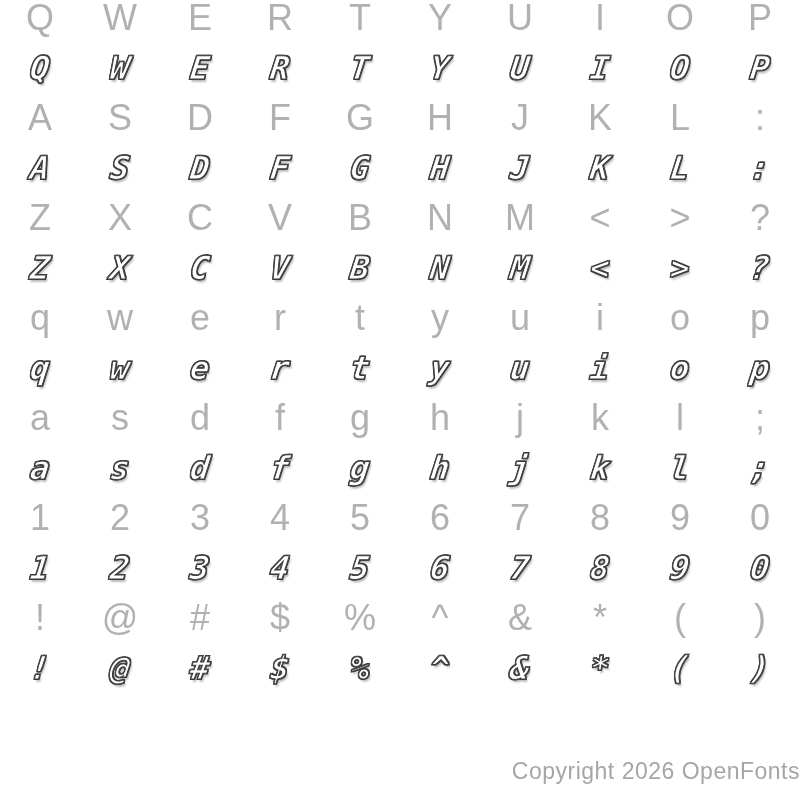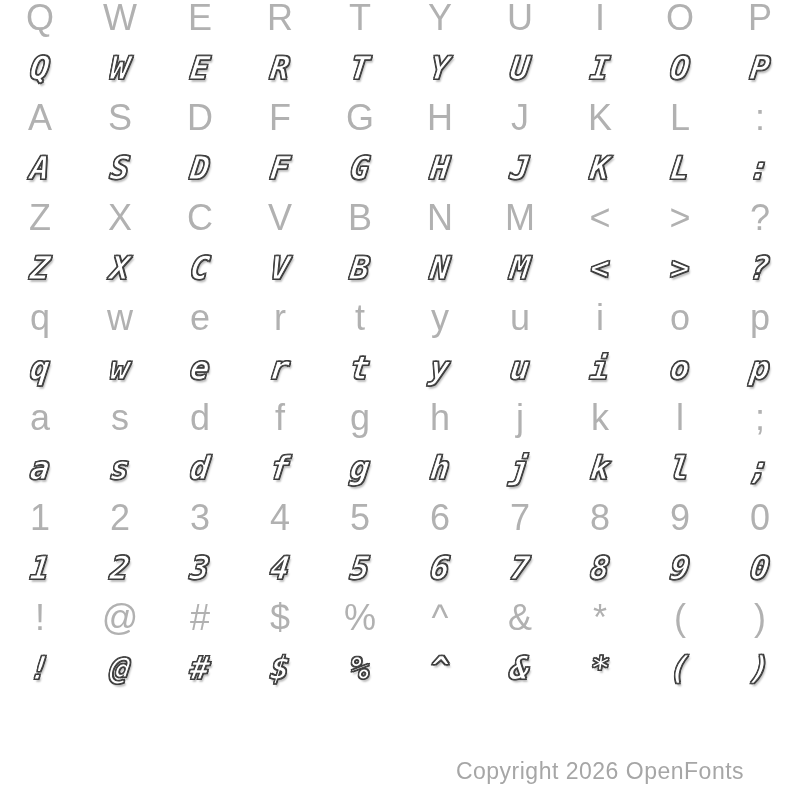--- a/index.html
+++ b/index.html
@@ -54,21 +54,21 @@
       -1px  1px 0 var(--fancy-outline, #3c3c3c),
        1px  1px 0 var(--fancy-outline, #3c3c3c),
        2px  3px 2px var(--fancy-shadow, #bdbdbd);
     transform: skewX(-7deg);
   }
   .footer {
     position: absolute;
     top: 758px;
     left: 400px;
     width: 400px;
-    text-align: center;
+    text-align: right;
     font-family: "Liberation Sans", sans-serif;
     font-size: 23px;
     letter-spacing: 0.5px;
     color: var(--footer-text, #a6a6a6);
   }
 </style>
 </head>
 <body>
 
 <div class="page">

